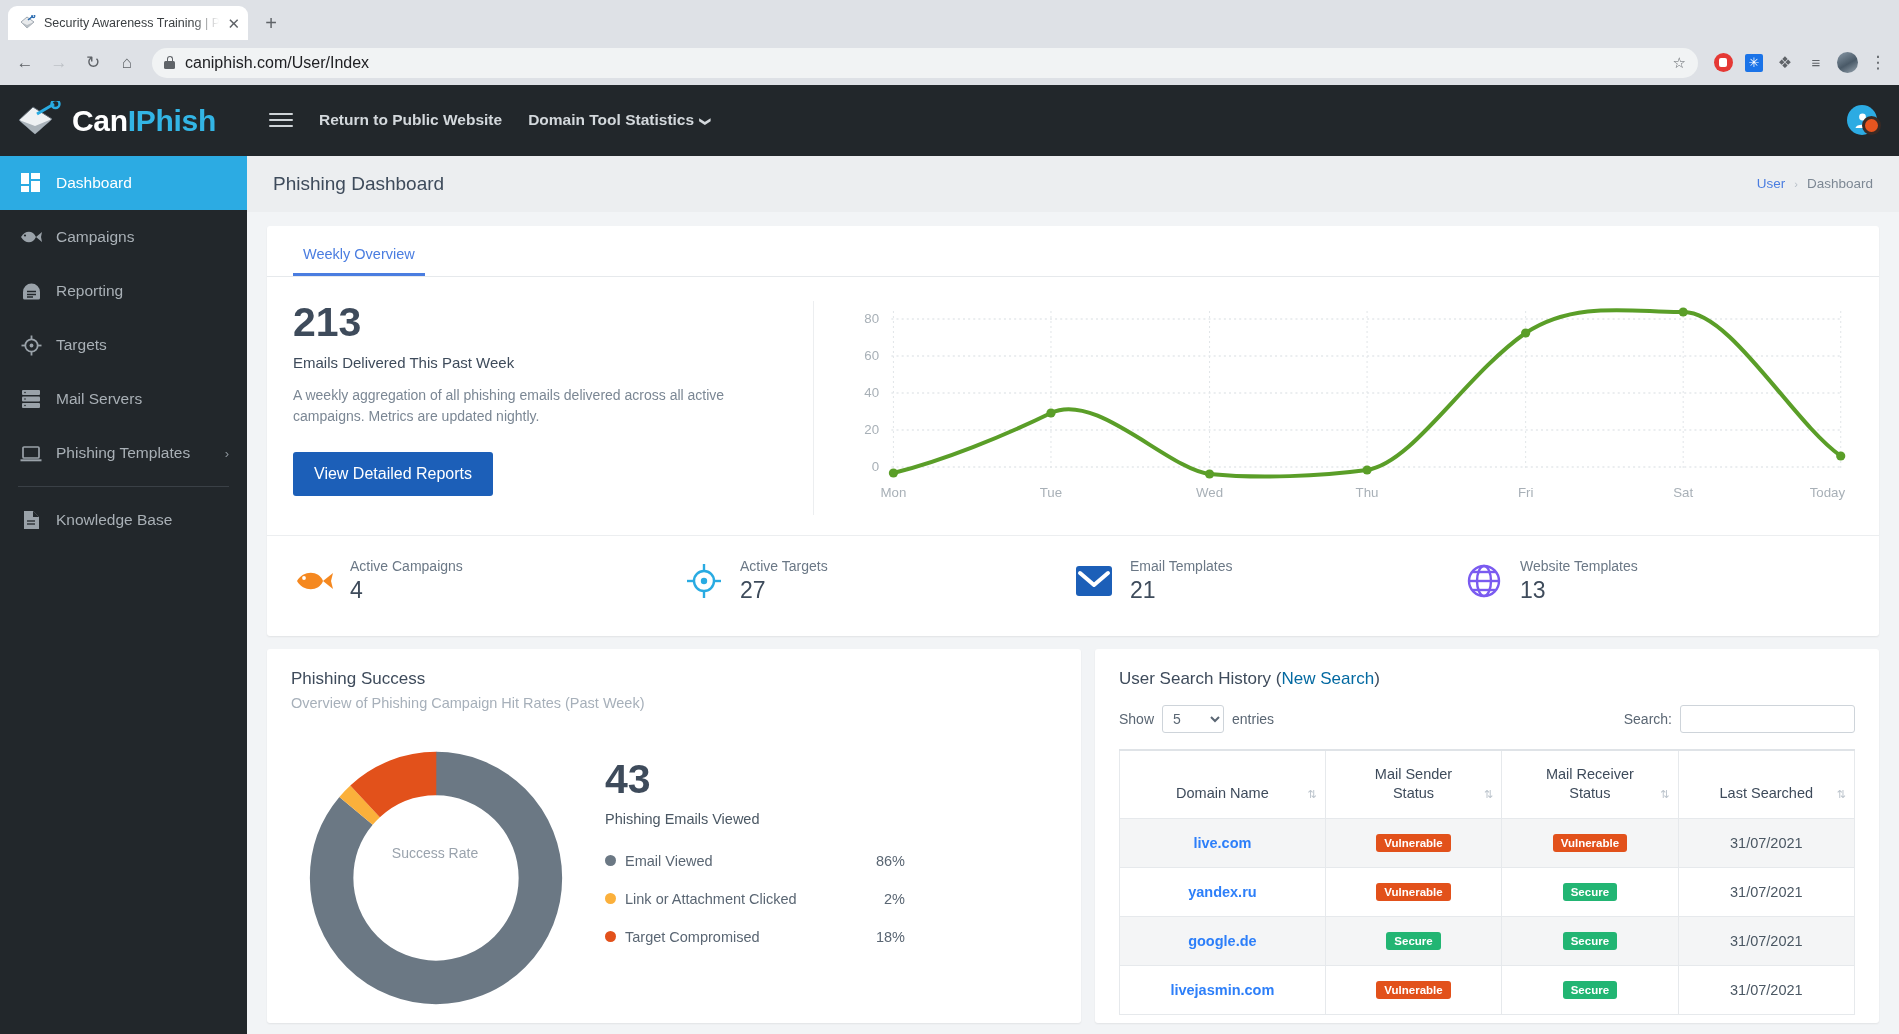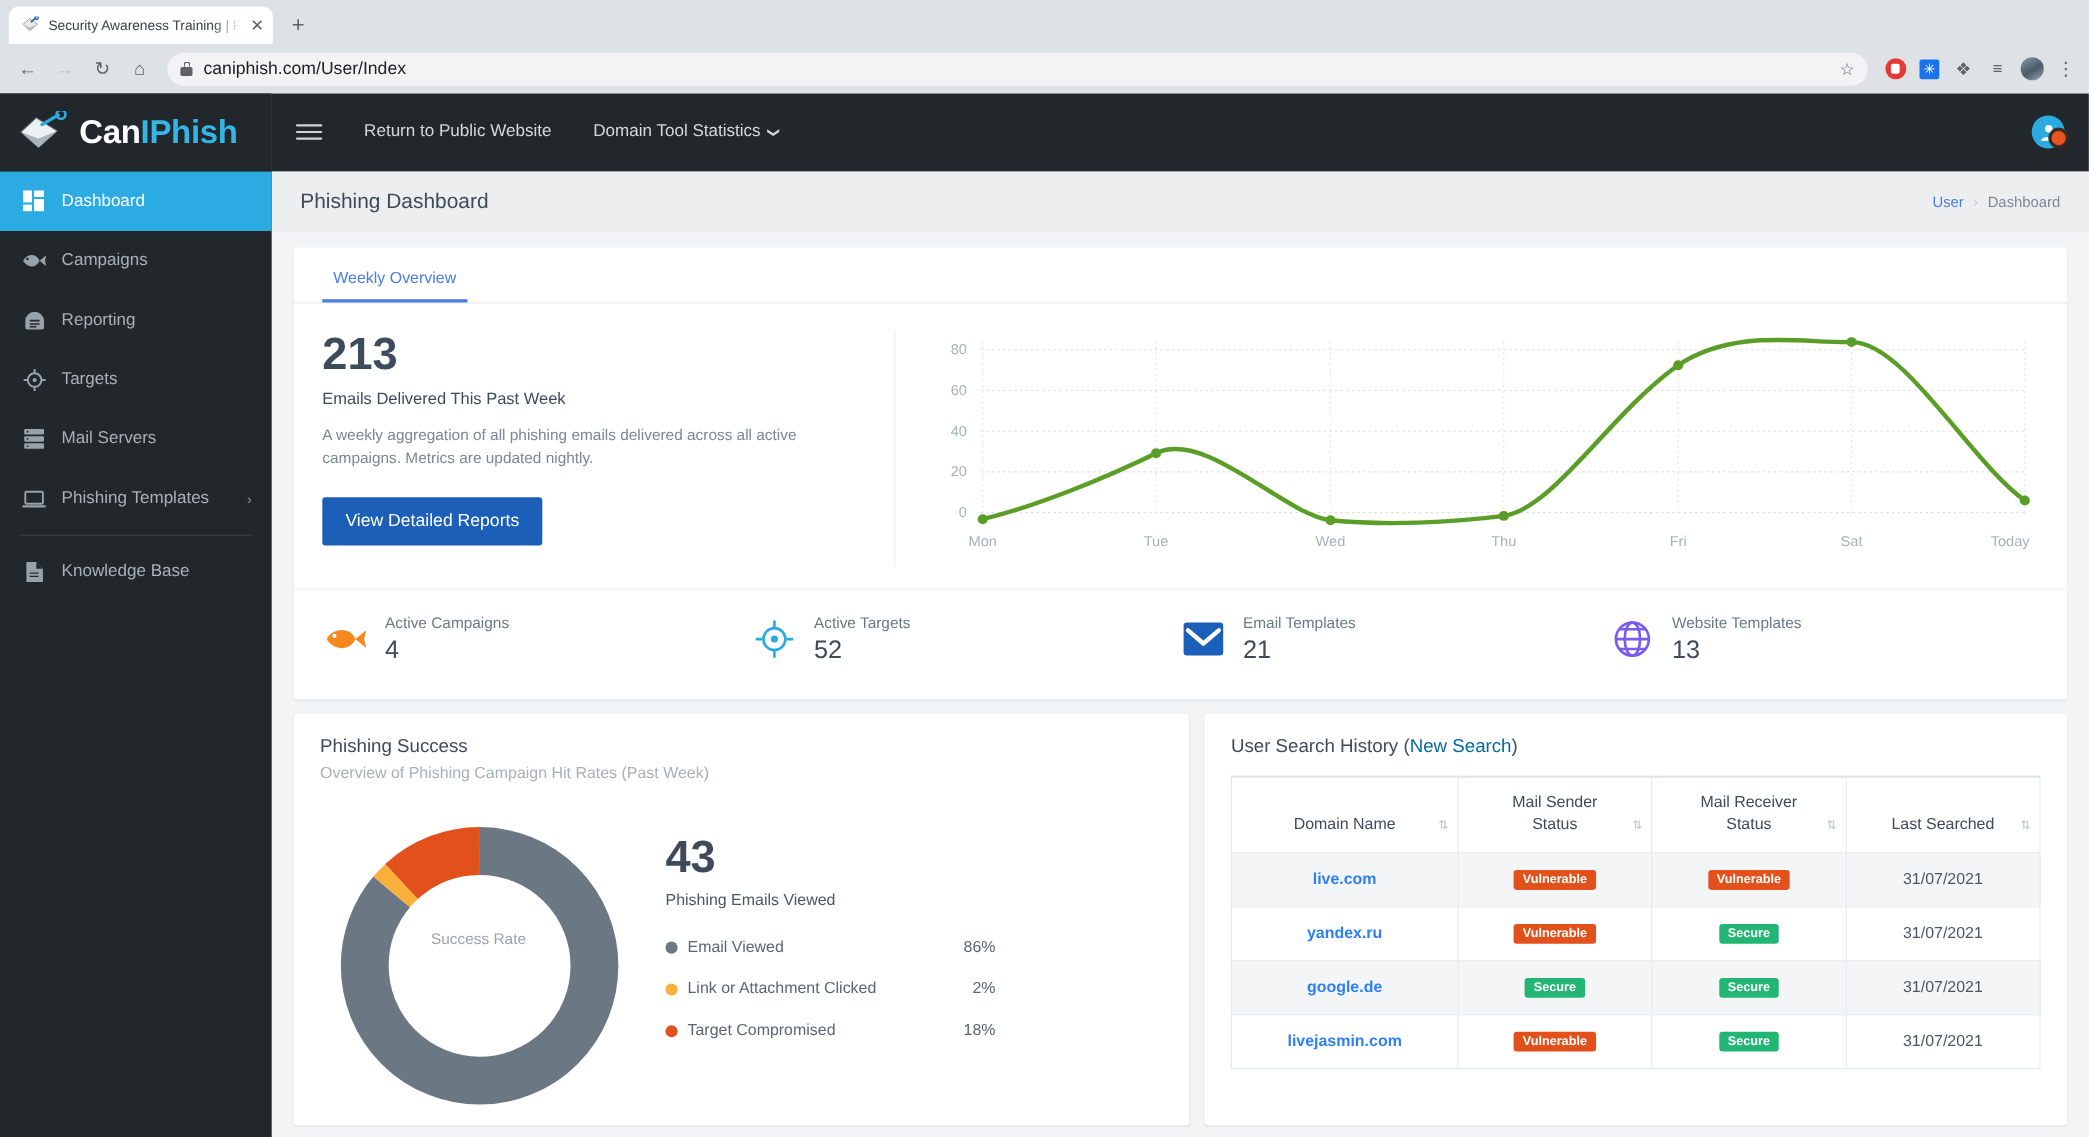--- a/index.html
+++ b/index.html
@@ -109,21 +109,21 @@
   }
   .nav-item.active { background: #2cabe3; color: #fff; }
   .nav-icon { width: 22px; height: 20px; flex: none; display:flex; align-items:center; justify-content:center; }
   .nav-chevron { position: absolute; right: 18px; font-size: 13px; color: #8c949b; }
   .nav-divider { height: 1px; background: #3a4046; margin: 6px 18px; }
 
   
   .main { flex: 1; background: #f2f4f6; display: flex; flex-direction: column; min-width: 0; }
   .topbar {
     height: 71px; background: #22272b; display: flex; align-items: center;
-    padding: 0 22px; gap: 38px;
+    padding: 0 22px; gap: 26px; font-weight: bold;
   }
   .hamburger { width: 24px; display: flex; flex-direction: column; gap: 4px; cursor: pointer; }
   .hamburger span { height: 2px; background: #cfd4d8; border-radius: 1px; }
   .topnav-link { color: #d3d8dc; font-size: 15.5px; cursor: pointer; }
   .topbar-spacer { flex: 1; }
   .user-avatar {
     width: 30px; height: 30px; border-radius: 50%; background: #2cabe3;
     display: flex; align-items: center; justify-content: center;
     position: relative; cursor: pointer;
   }
@@ -509,21 +509,21 @@
                   <circle cx="18" cy="18" r="10"></circle>
                   <circle cx="18" cy="18" r="3.2" fill="#29abe2" stroke="none"></circle>
                   <line x1="18" y1="1" x2="18" y2="7"></line>
                     <line x1="18" y1="29" x2="18" y2="35"></line>
                   <line x1="1" y1="18" x2="7" y2="18"></line>
                     <line x1="29" y1="18" x2="35" y2="18"></line>
                 </svg>
               </span>
               <span>
                 <span class="kpi-label" style="display:block">Active Targets</span>
-                <span class="kpi-value" style="display:block">52</span>
+                <span class="kpi-value" style="display:block">27</span>
               </span>
             </div>
 
             <div class="kpi">
               <span class="kpi-icon">
                 <svg width="38" height="32" viewBox="0 0 38 32">
                   <rect x="1" y="1" width="36" height="30" rx="3" fill="#1c5fb8"></rect>
                   <path d="M5 8 L19 20 L33 8" fill="none" stroke="#fff" stroke-width="4" stroke-linecap="round" stroke-linejoin="round"></path>
                 </svg>
               </span>
@@ -591,20 +591,37 @@
                     <span class="legend-val">18%</span>
                   </div>
                 </div>
               </div>
             </div>
           </div>
 
           <div class="card panel-history">
             <div class="panel-title"><span>User Search History</span> <span>(</span><a>New Search</a><span>)</span></div>
 
+            <div class="table-controls">
+              <div class="show-entries">
+                <span>Show</span>
+                <select class="sel">
+                  <option>5</option>
+                  <option>10</option>
+                  <option>25</option>
+                  <option>50</option>
+                  <option>100</option>
+                </select>
+                <span>entries</span>
+              </div>
+              <div class="search-group">
+                <span>Search:</span>
+                <input class="search-input" type="text" value="" style="">
+              </div>
+            </div>
 
             <table>
               <thead>
                 <tr>
                   <th style="width:28%">
                     <span style="display:block;visibility:hidden">&nbsp;</span>
                     <span>Domain Name</span>
                     <span class="sort-ico">⇅</span>
                   </th>
                   <th style="width:24%">

